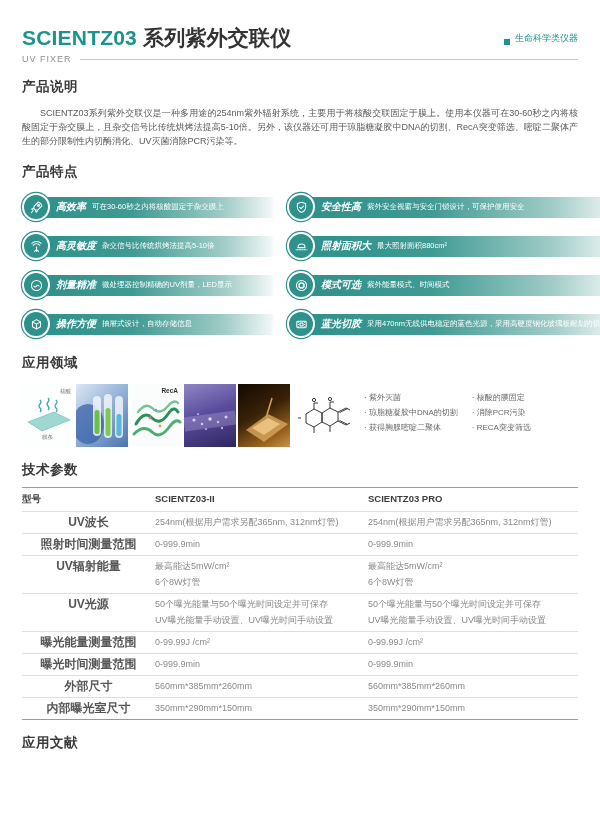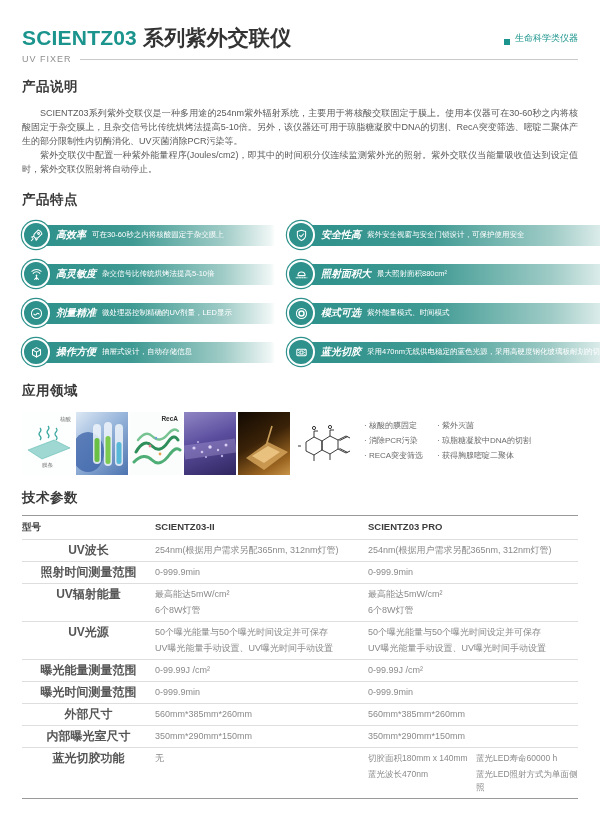--- a/index.html
+++ b/index.html
@@ -93,21 +93,20 @@
   </div>
   <div class="subtitle-row">
     <span class="subtitle">UV FIXER</span>
     <div class="rule"></div>
   </div>
 
   <div style="margin-top:14px;">
     <div class="sec-h">产品说明</div>
     <div class="desc-wrap">
       <p>SCIENTZ03系列紫外交联仪是一种多用途的254nm紫外辐射系统，主要用于将核酸交联固定于膜上。使用本仪器可在30-60秒之内将核酸固定于杂交膜上，且杂交信号比传统烘烤法提高5-10倍。另外，该仪器还可用于琼脂糖凝胶中DNA的切割、RecA突变筛选、嘧啶二聚体产生的部分限制性内切酶消化、UV灭菌消除PCR污染等。</p>
-      <p>紫外交联仪中配置一种紫外能量程序(Joules/cm2)，即其中的时间积分仪连续监测紫外光的照射。紫外交联仪当能量吸收值达到设定值时，紫外交联仪照射将自动停止。</p>
     </div>
   </div>
 
   <div style="margin-top:15px;">
     <div class="sec-h">产品特点</div>
     <div class="features">
 
       <div class="feature">
         <div class="fi-circle">
           <svg viewBox="0 0 16 16" fill="none" stroke="#fff" stroke-width="1.1" stroke-linecap="round" stroke-linejoin="round">
@@ -294,29 +293,29 @@
             <path d="M22 19h4M38 18h4"></path>
             <circle cx="22" cy="16" r="1.6"></circle>
               <circle cx="38" cy="15" r="1.6"></circle>
           </svg>
         </div>
 
       </div>
 
       <div class="app-bullets">
         <ul>
+          <li>紫外灭菌</li>
+          <li>琼脂糖凝胶中DNA的切割</li>
+          <li>获得胸腺嘧啶二聚体</li>
+        </ul>
+        <ul>
           <li>核酸的膜固定</li>
           <li>消除PCR污染</li>
           <li>RECA突变筛选</li>
         </ul>
-        <ul>
-          <li>紫外灭菌</li>
-          <li>琼脂糖凝胶中DNA的切割</li>
-          <li>获得胸腺嘧啶二聚体</li>
-        </ul>
       </div>
     </div>
   </div>
 
   <div style="margin-top:14px;">
     <div class="sec-h">技术参数</div>
     <div class="specs" style="margin-top:8px;">
 
       <div class="spec-row spec-head">
         <div>型号</div>
@@ -401,32 +400,20 @@
       <div class="spec-row">
         <div class="spec-label">内部曝光室尺寸</div>
         <div class="spec-val">
             <div>350mm*290mm*150mm</div>
           </div>
         <div class="spec-val">
             <div>350mm*290mm*150mm</div>
           </div>
       </div>
 
-      <div class="spec-row">
-        <div class="spec-label">蓝光切胶功能</div>
-        <div class="spec-val">
-            <div>无</div>
-          </div>
-        <div class="spec-val blue-grid">
-          <div>切胶面积180mm x 140mm</div>
-          <div>蓝光LED寿命60000 h</div>
-          <div>蓝光波长470nm</div>
-          <div>蓝光LED照射方式为单面侧照</div>
-        </div>
-      </div>
 
     </div>
   </div>
 
   <div class="refs">
     <div class="sec-h refs-h">应用文献</div>
 
   </div>
 
 </div>

